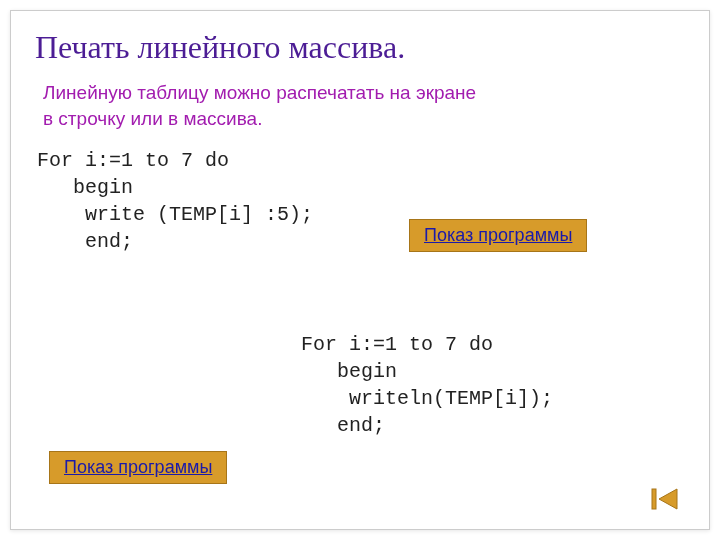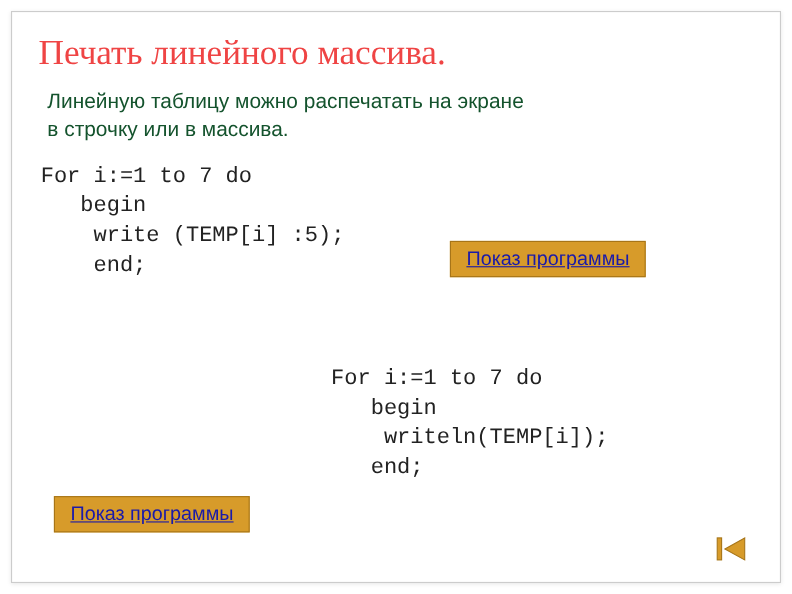--- a/index.html
+++ b/index.html
@@ -17,27 +17,27 @@
     top: 10px;
     width: 700px;
     height: 520px;
     border: 1px solid #ccc;
     padding: 18px 24px;
     box-shadow: 0 1px 4px rgba(0,0,0,0.1);
   }
   .title {
     font-family: "Book Antiqua", Palatino, serif;
     font-size: 32px;
-    color: #ef4444;
+    color: #4c1d95;
     font-weight: 400;
     margin-bottom: 14px;
   }
   .subtitle {
     font-size: 19px;
-    color: #14532d;
+    color: #a21caf;
     line-height: 1.35;
     margin-left: 8px;
     margin-bottom: 16px;
   }
   .code1 {
     font-family: "Courier New", monospace;
     font-size: 20px;
     white-space: pre;
     color: #222;
     margin-left: 2px;

